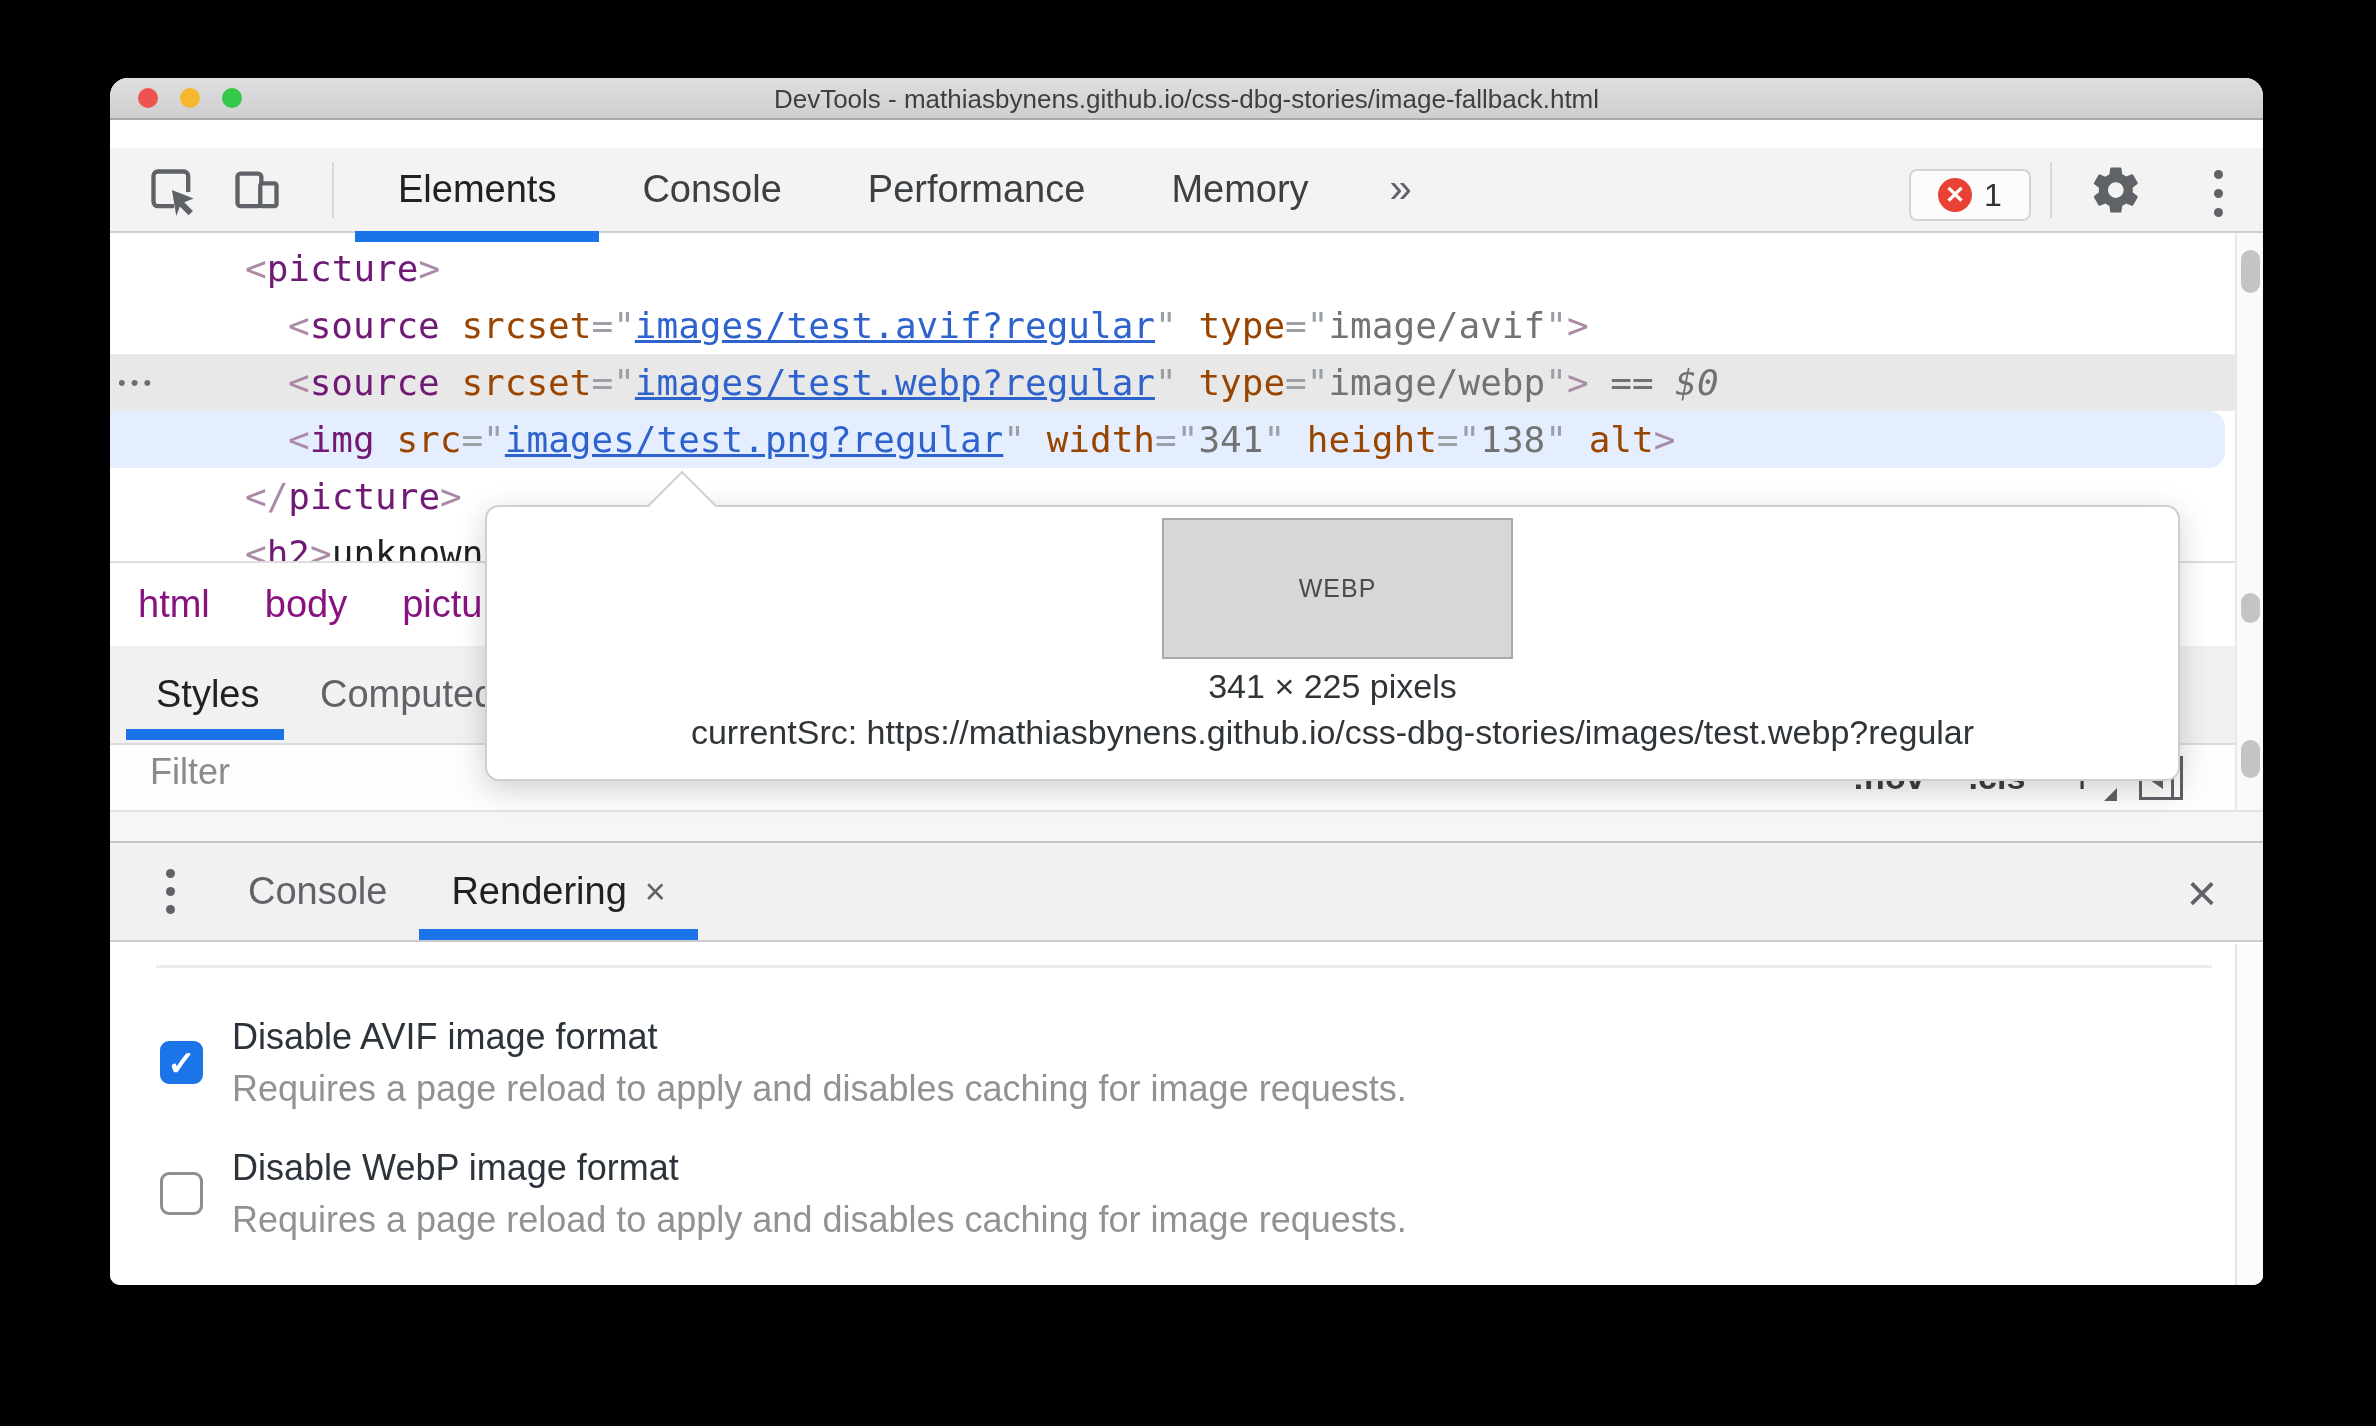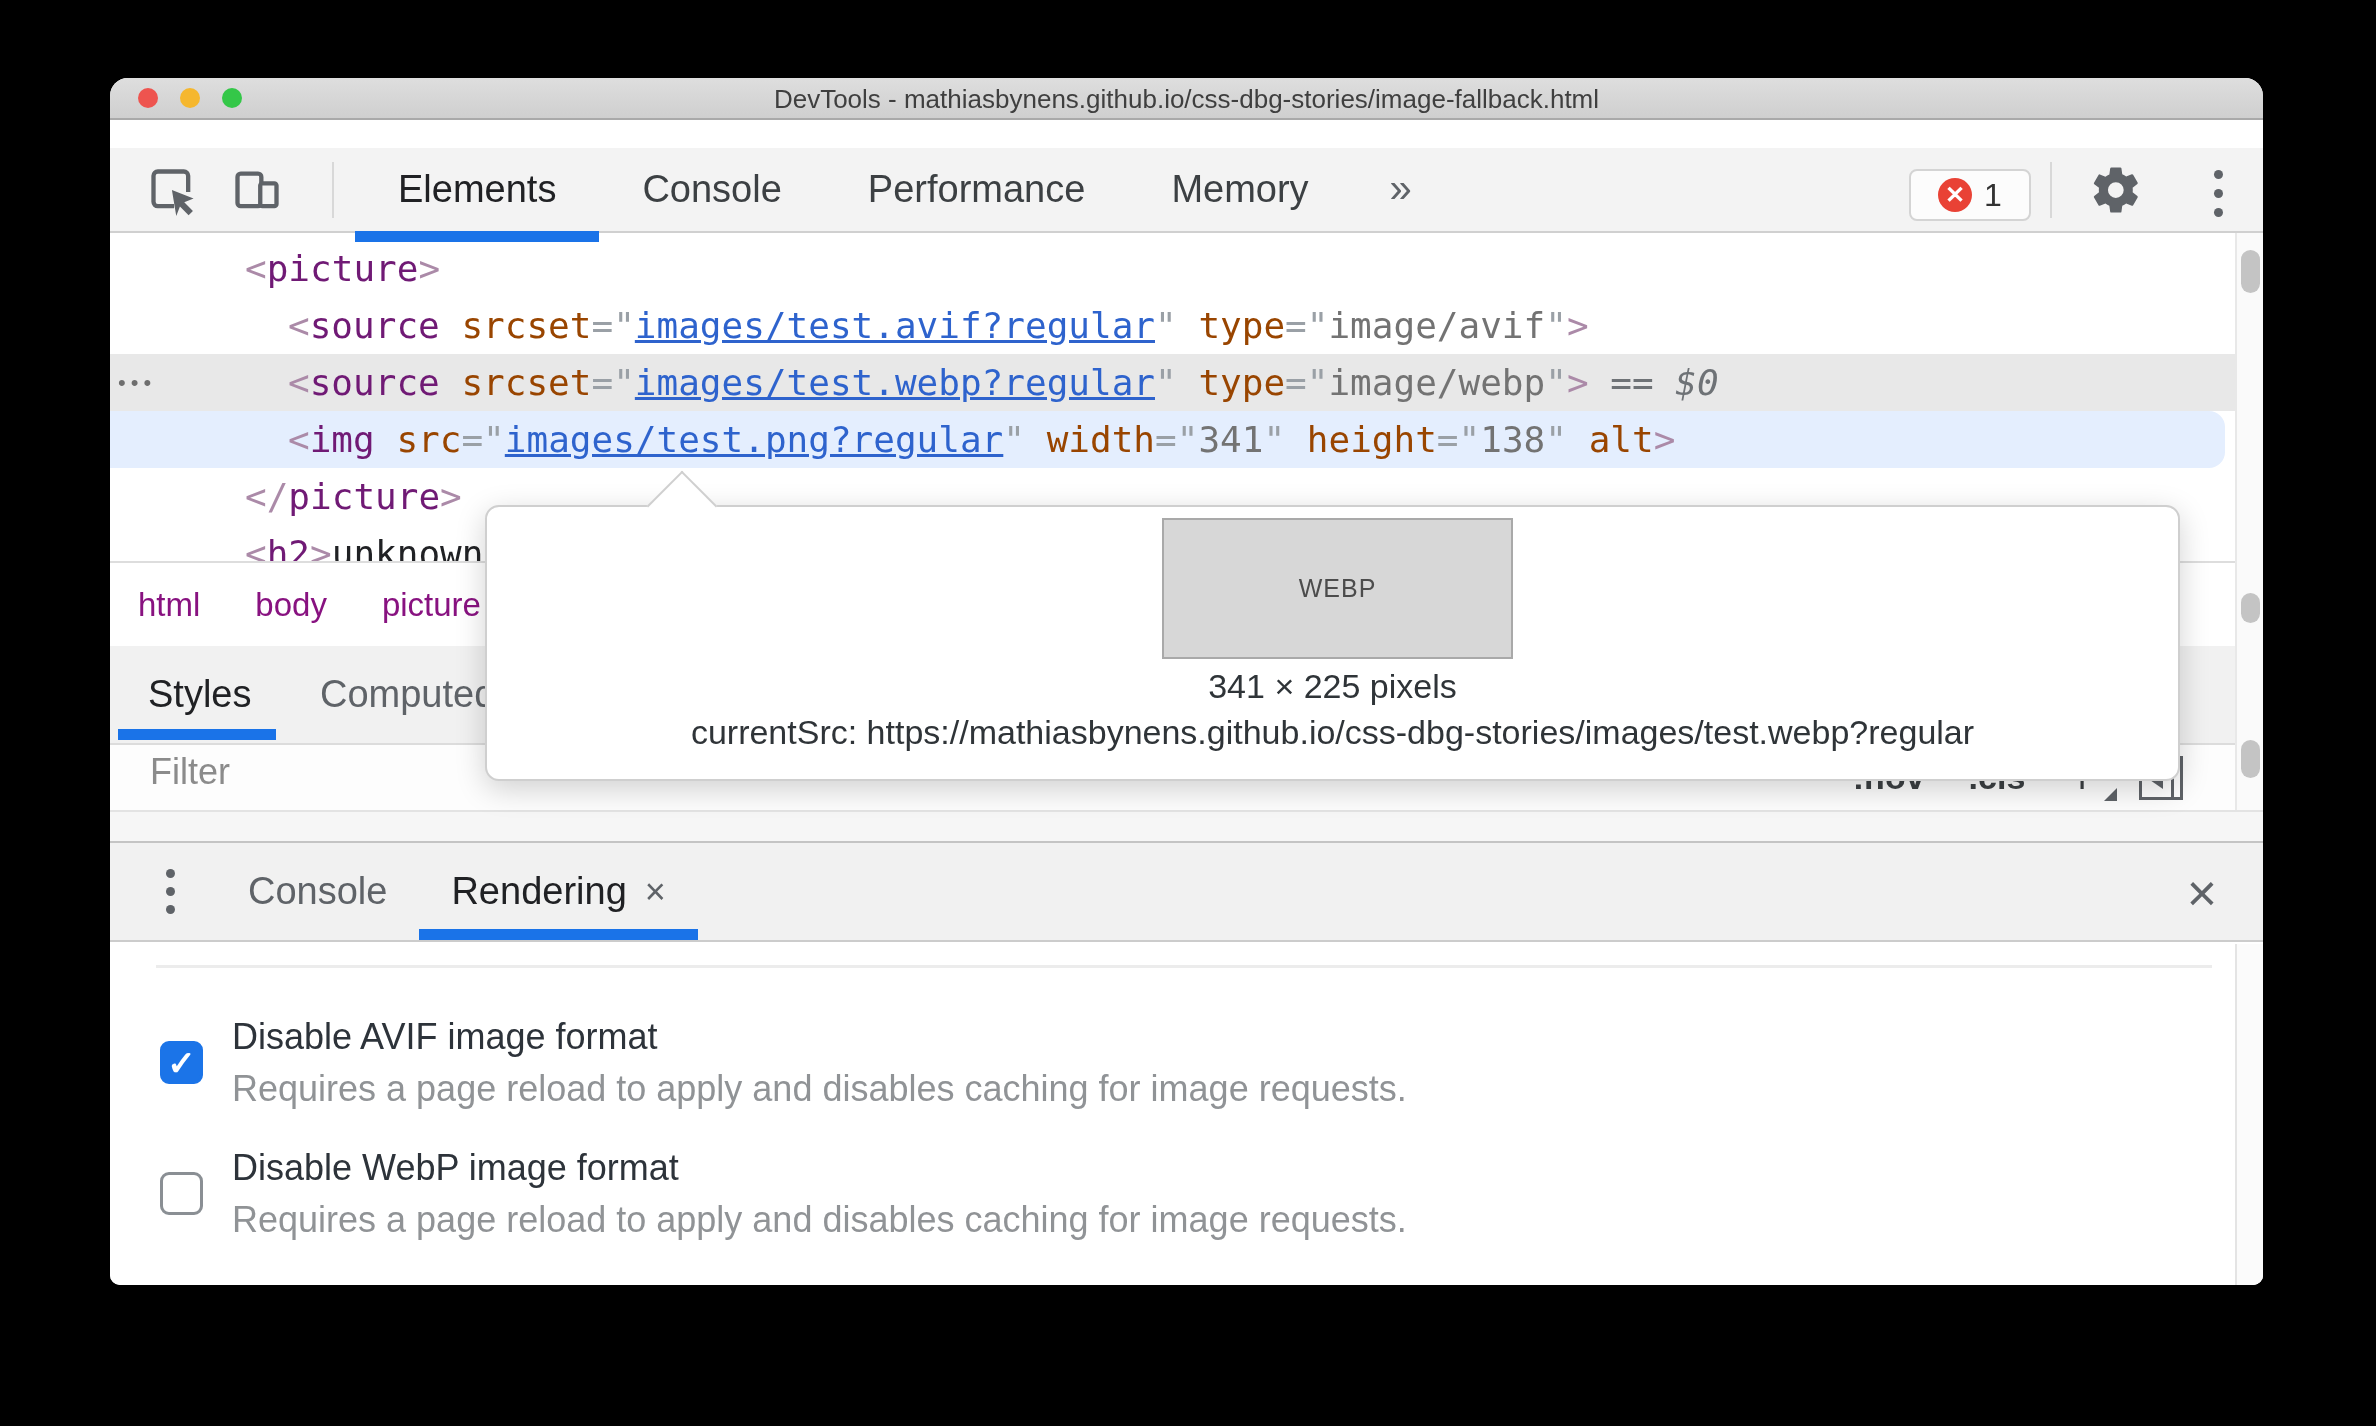--- a/index.html
+++ b/index.html
@@ -69,21 +69,21 @@
   .cd { color: #6e7276; font-style: italic; } 
 
   .v-scroll { position: absolute; left: 2125px; width: 28px; background: #fafafa;
               border-left: 2px solid #e8e8e8; }
   .v-thumb { position: absolute; left: 4px; width: 19px; background: #c4c4c4; border-radius: 10px; }
 
   
   .crumbs { position: absolute; left: 0; top: 483px; width: 2153px; height: 85px;
             background: #fff; border-top: 2px solid #ddd; display: flex; align-items: center;
             padding-left: 28px; gap: 55px; }
-  .crumb { font-size: 33px; color: #881280; text-align: center; }
+  .crumb { font-size: 38px; color: #881280; text-align: center; }
 
   
   .sidetabs { position: absolute; left: 0; top: 568px; width: 2153px; height: 99px;
               background: #f1f1f1; border-bottom: 2px solid #dcdcdc; }
   .sidetab { position: absolute; top: 0; height: 97px; line-height: 97px; font-size: 38px; color: #5f6368; }
   .sidetab.active { color: #202124; }
   .sidetab.active::after { content:""; position: absolute; left: -30px; right: -25px;
               bottom: 3px; height: 11px; background: #1a73e8; }
 
   
@@ -224,21 +224,21 @@
     <div class="v-thumb" style="top:45px; height:43px;"></div>
   </div>
 
   <div class="crumbs">
     <span class="crumb">html</span>
     <span class="crumb">body</span>
     <span class="crumb">picture</span>
   </div>
 
   <div class="sidetabs">
-    <div class="sidetab active" style="left:38px;text-align:center;">Styles</div>
+    <div class="sidetab active" style="left:46px;text-align:center;">Styles</div>
     <div class="sidetab" style="left:210px;">Computed</div>
   </div>
 
   <div class="filterrow">
     <input class="filter-input" value="" placeholder="Filter" style="">
     <div class="style-chips">
       <span class="chip">:hov</span>
       <span class="chip">.cls</span>
       <span class="chip plus-chip"><span>+</span><span class="plus-tri"></span></span>
       <span class="dock-btn">

